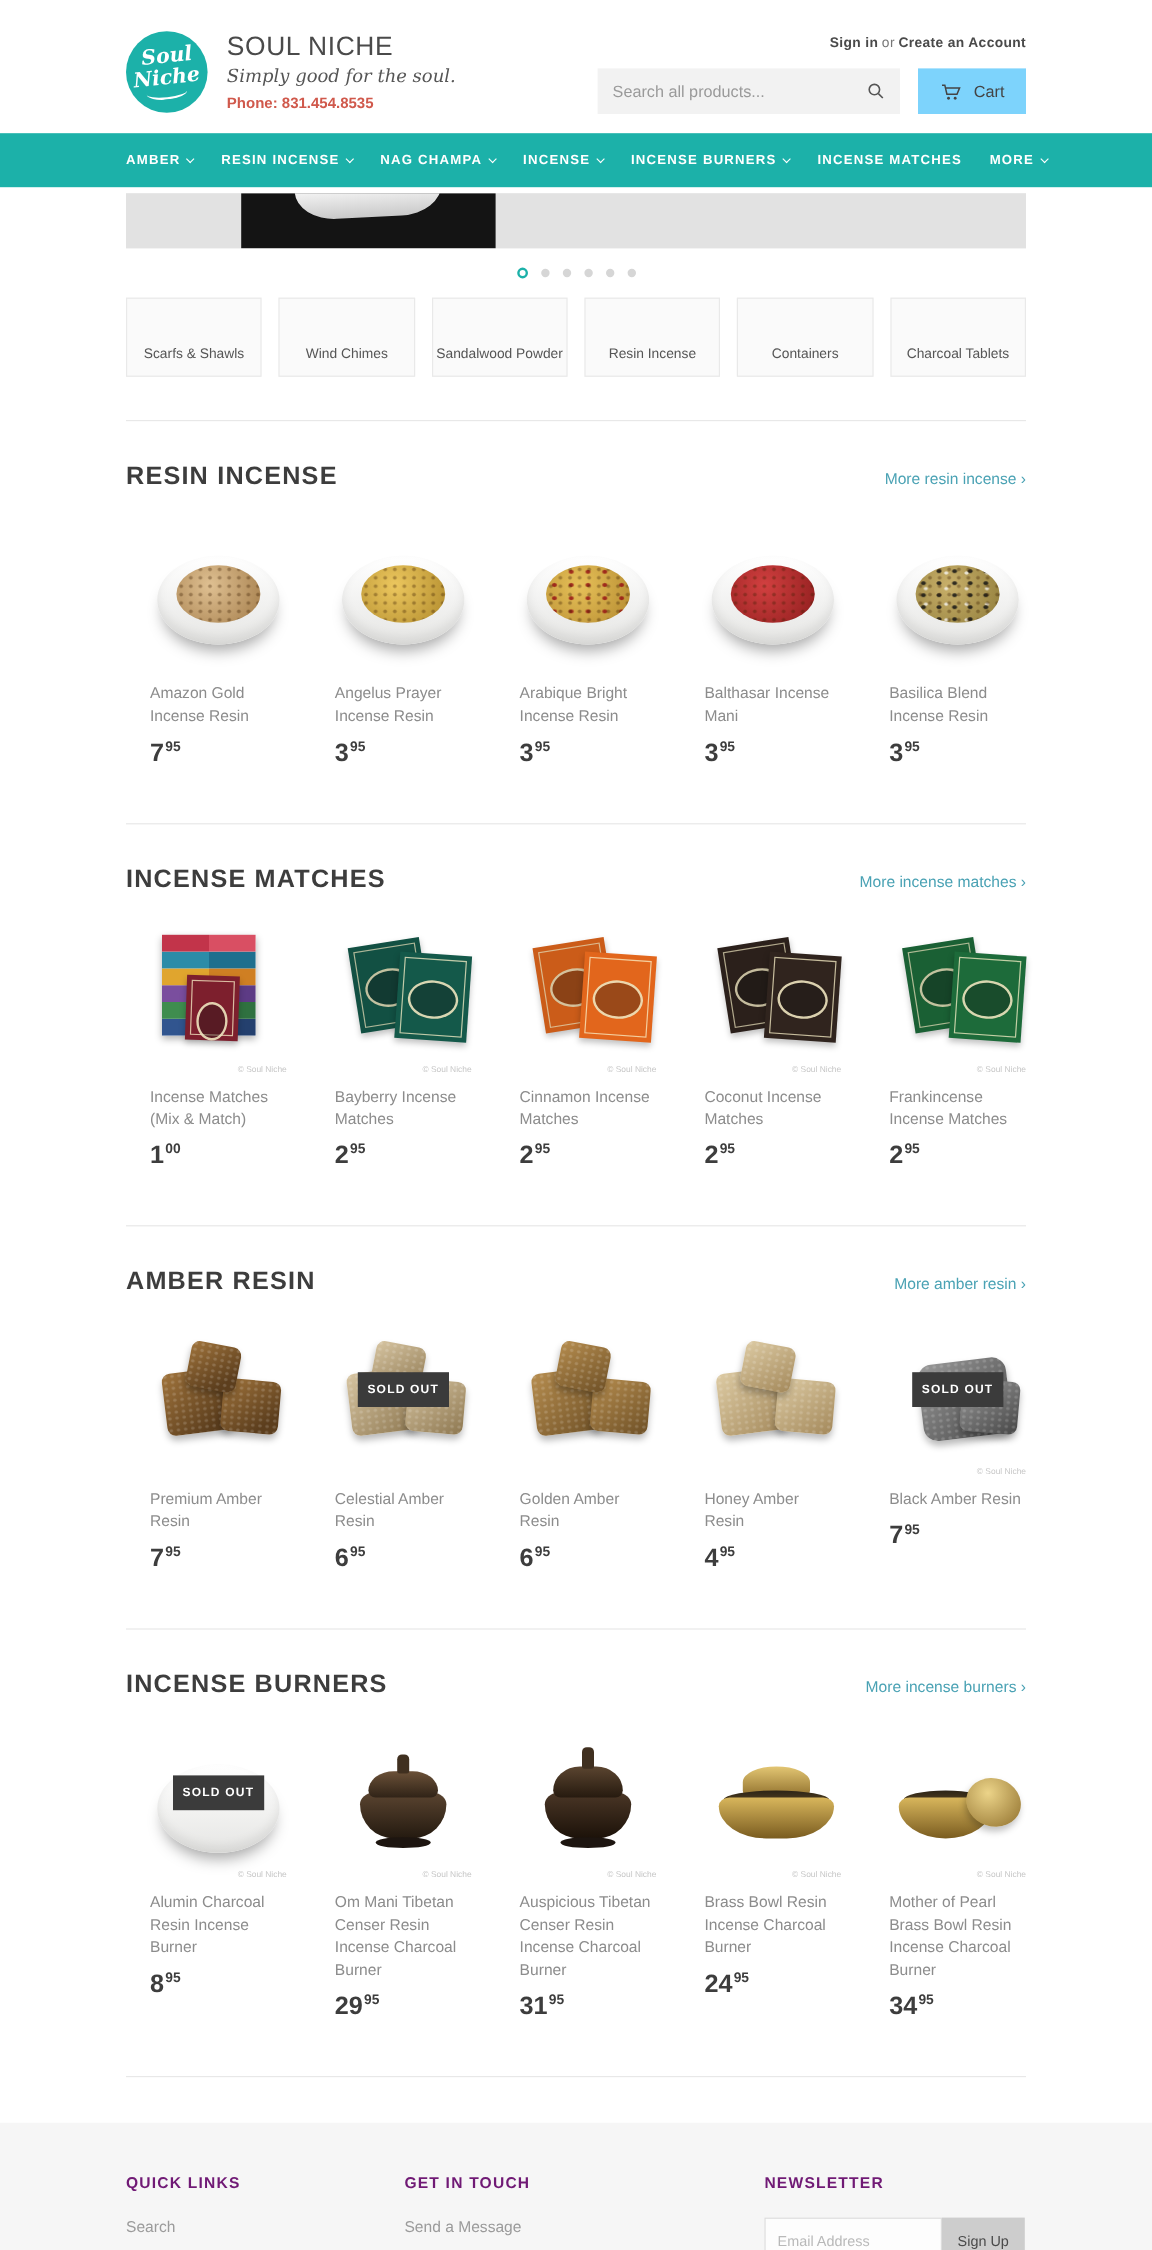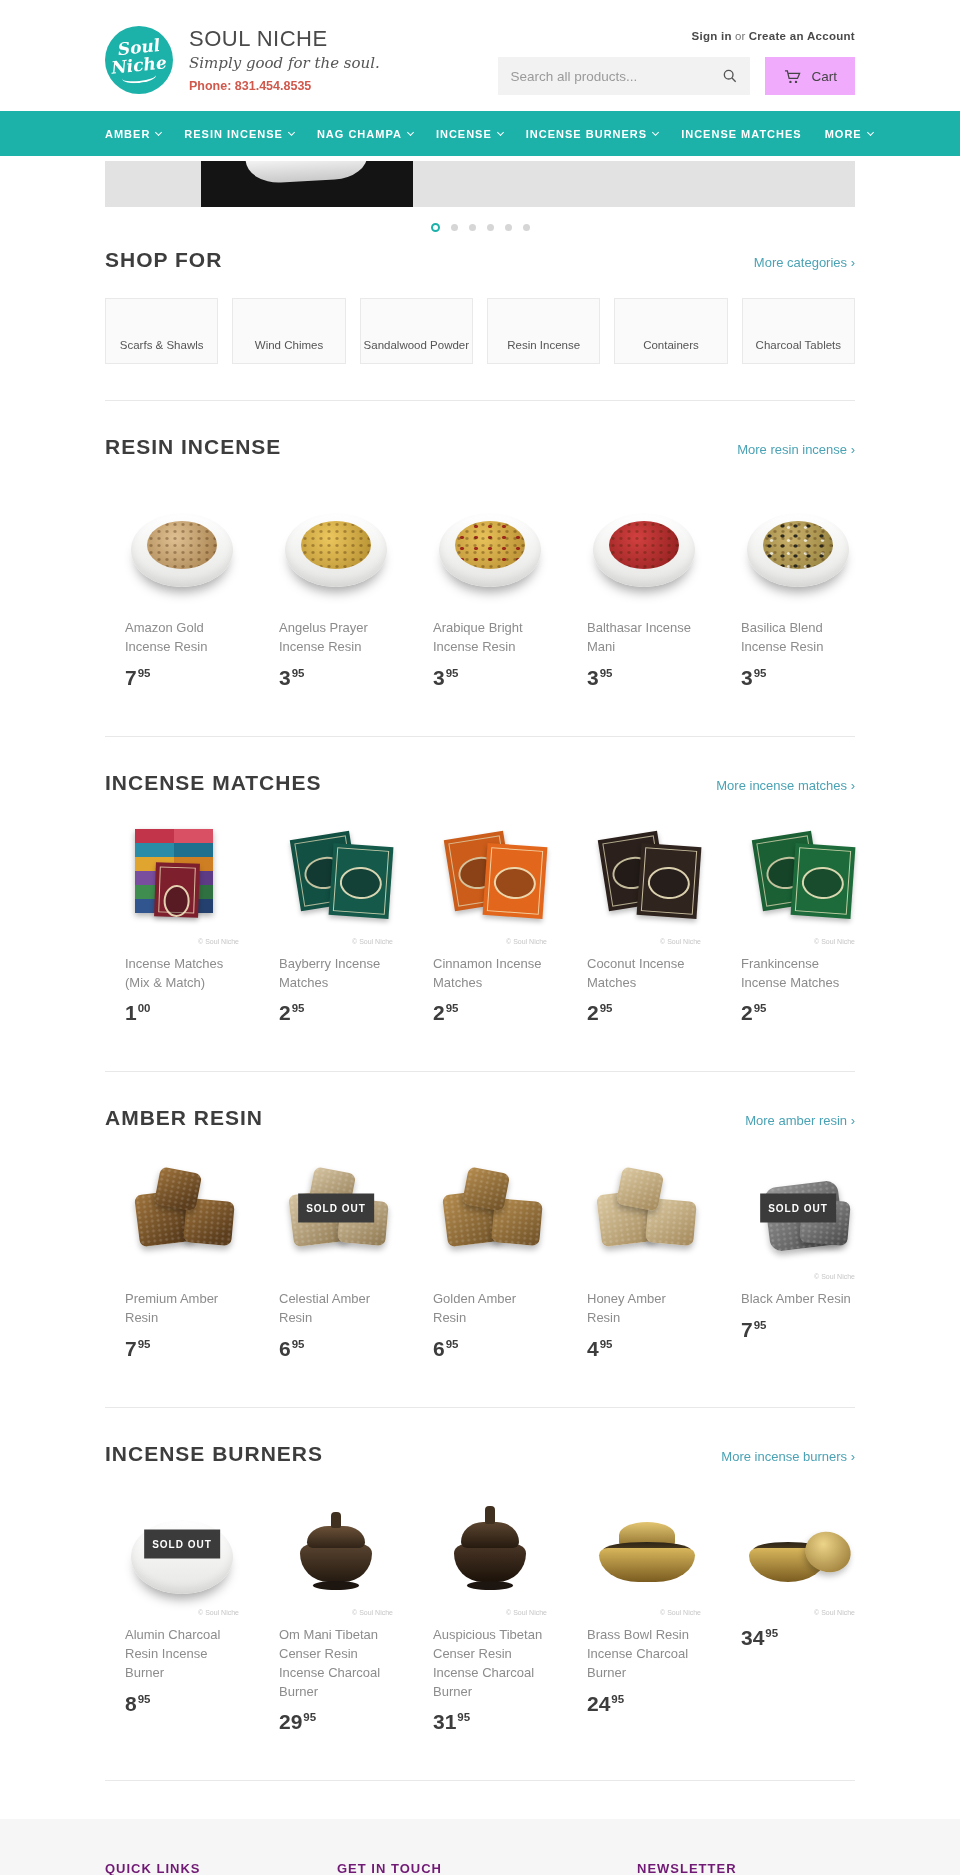--- a/index.html
+++ b/index.html
@@ -26,21 +26,21 @@
   .phone{color:var(--phone);font-size:12.5px;font-weight:bold;margin-top:7px;}
   .header-right{margin-left:auto;}
   .account-row{text-align:right;font-size:11.5px;font-weight:bold;color:#4a4a4a;margin:4px 0 15px;letter-spacing:.3px;}
   .account-row a{color:#4a4a4a;}
   .account-row .or{font-weight:normal;color:#777;margin:0 3px;}
   .search-cart-row{display:flex;gap:15px;}
   .searchbox{display:flex;align-items:center;background:#f2f2f2;width:252px;height:38px;}
   .searchbox input{flex:1;border:0;background:transparent;padding:0 12px;font-size:13.5px;color:#666;outline:none;font-family:inherit;}
   .searchbox input::placeholder{color:#9a9a9a;}
   .search-btn{border:0;background:transparent;padding:0 12px;cursor:pointer;display:flex;align-items:center;}
-  .cart-btn{display:flex;align-items:center;gap:9px;background:#f0abfc;border:0;height:38px;padding:0 18px;
+  .cart-btn{display:flex;align-items:center;gap:9px;background:#7dd3fc;border:0;height:38px;padding:0 18px;
             font-size:13.5px;color:#444;cursor:pointer;font-family:inherit;}
 
   
   .nav{background:var(--accent);height:45px;}
   .nav-inner{display:flex;align-items:center;gap:23px;height:45px;}
   .nav a{color:#fff;font-size:11px;font-weight:bold;letter-spacing:1px;display:flex;align-items:center;gap:6px;white-space:nowrap;}
   .chev{width:5px;height:5px;border-right:1.5px solid #fff;border-bottom:1.5px solid #fff;transform:rotate(45deg);margin-top:-3px;display:inline-block;}
 
   
   .hero-wrap{margin-top:5px;}
@@ -247,24 +247,20 @@
     <span class="dot active"></span>
     <span class="dot"></span>
     <span class="dot"></span>
     <span class="dot"></span>
     <span class="dot"></span>
     <span class="dot"></span>
   </div>
 </div>
 
 <section class="container shop-for">
-  <div class="section-head">
-    <h2>SHOP FOR</h2>
-    <a class="more-link">More categories ›</a>
-  </div>
   <div class="tiles">
     <div class="tile">Scarfs &amp; Shawls</div>
     <div class="tile">Wind Chimes</div>
     <div class="tile">Sandalwood Powder</div>
     <div class="tile">Resin Incense</div>
     <div class="tile">Containers</div>
     <div class="tile">Charcoal Tablets</div>
   </div>
 </section>
 
@@ -476,20 +472,21 @@
       <div class="ptitle">Brass Bowl Resin Incense Charcoal Burner</div>
       <div class="price"><span class="pd">24</span><span class="pc">95</span></div>
     </div>
     <div class="card">
       <div class="pimg b5">
         <div class="bowl-mouth"></div>
         <div class="bowl-gold"></div>
         <div class="lid-tilt"></div>
         <div class="wm">© Soul Niche</div>
       </div>
+      <div class="ptitle">Mother of Pearl Brass Bowl Resin Incense Charcoal Burner</div>
       <div class="price"><span class="pd">34</span><span class="pc">95</span></div>
     </div>
   </div>
 </section>
 
 <footer class="footer">
   <div class="container footer-cols">
     <div class="fcol fcol-1">
       <h3>QUICK LINKS</h3>
       <a class="flink">Search</a>

